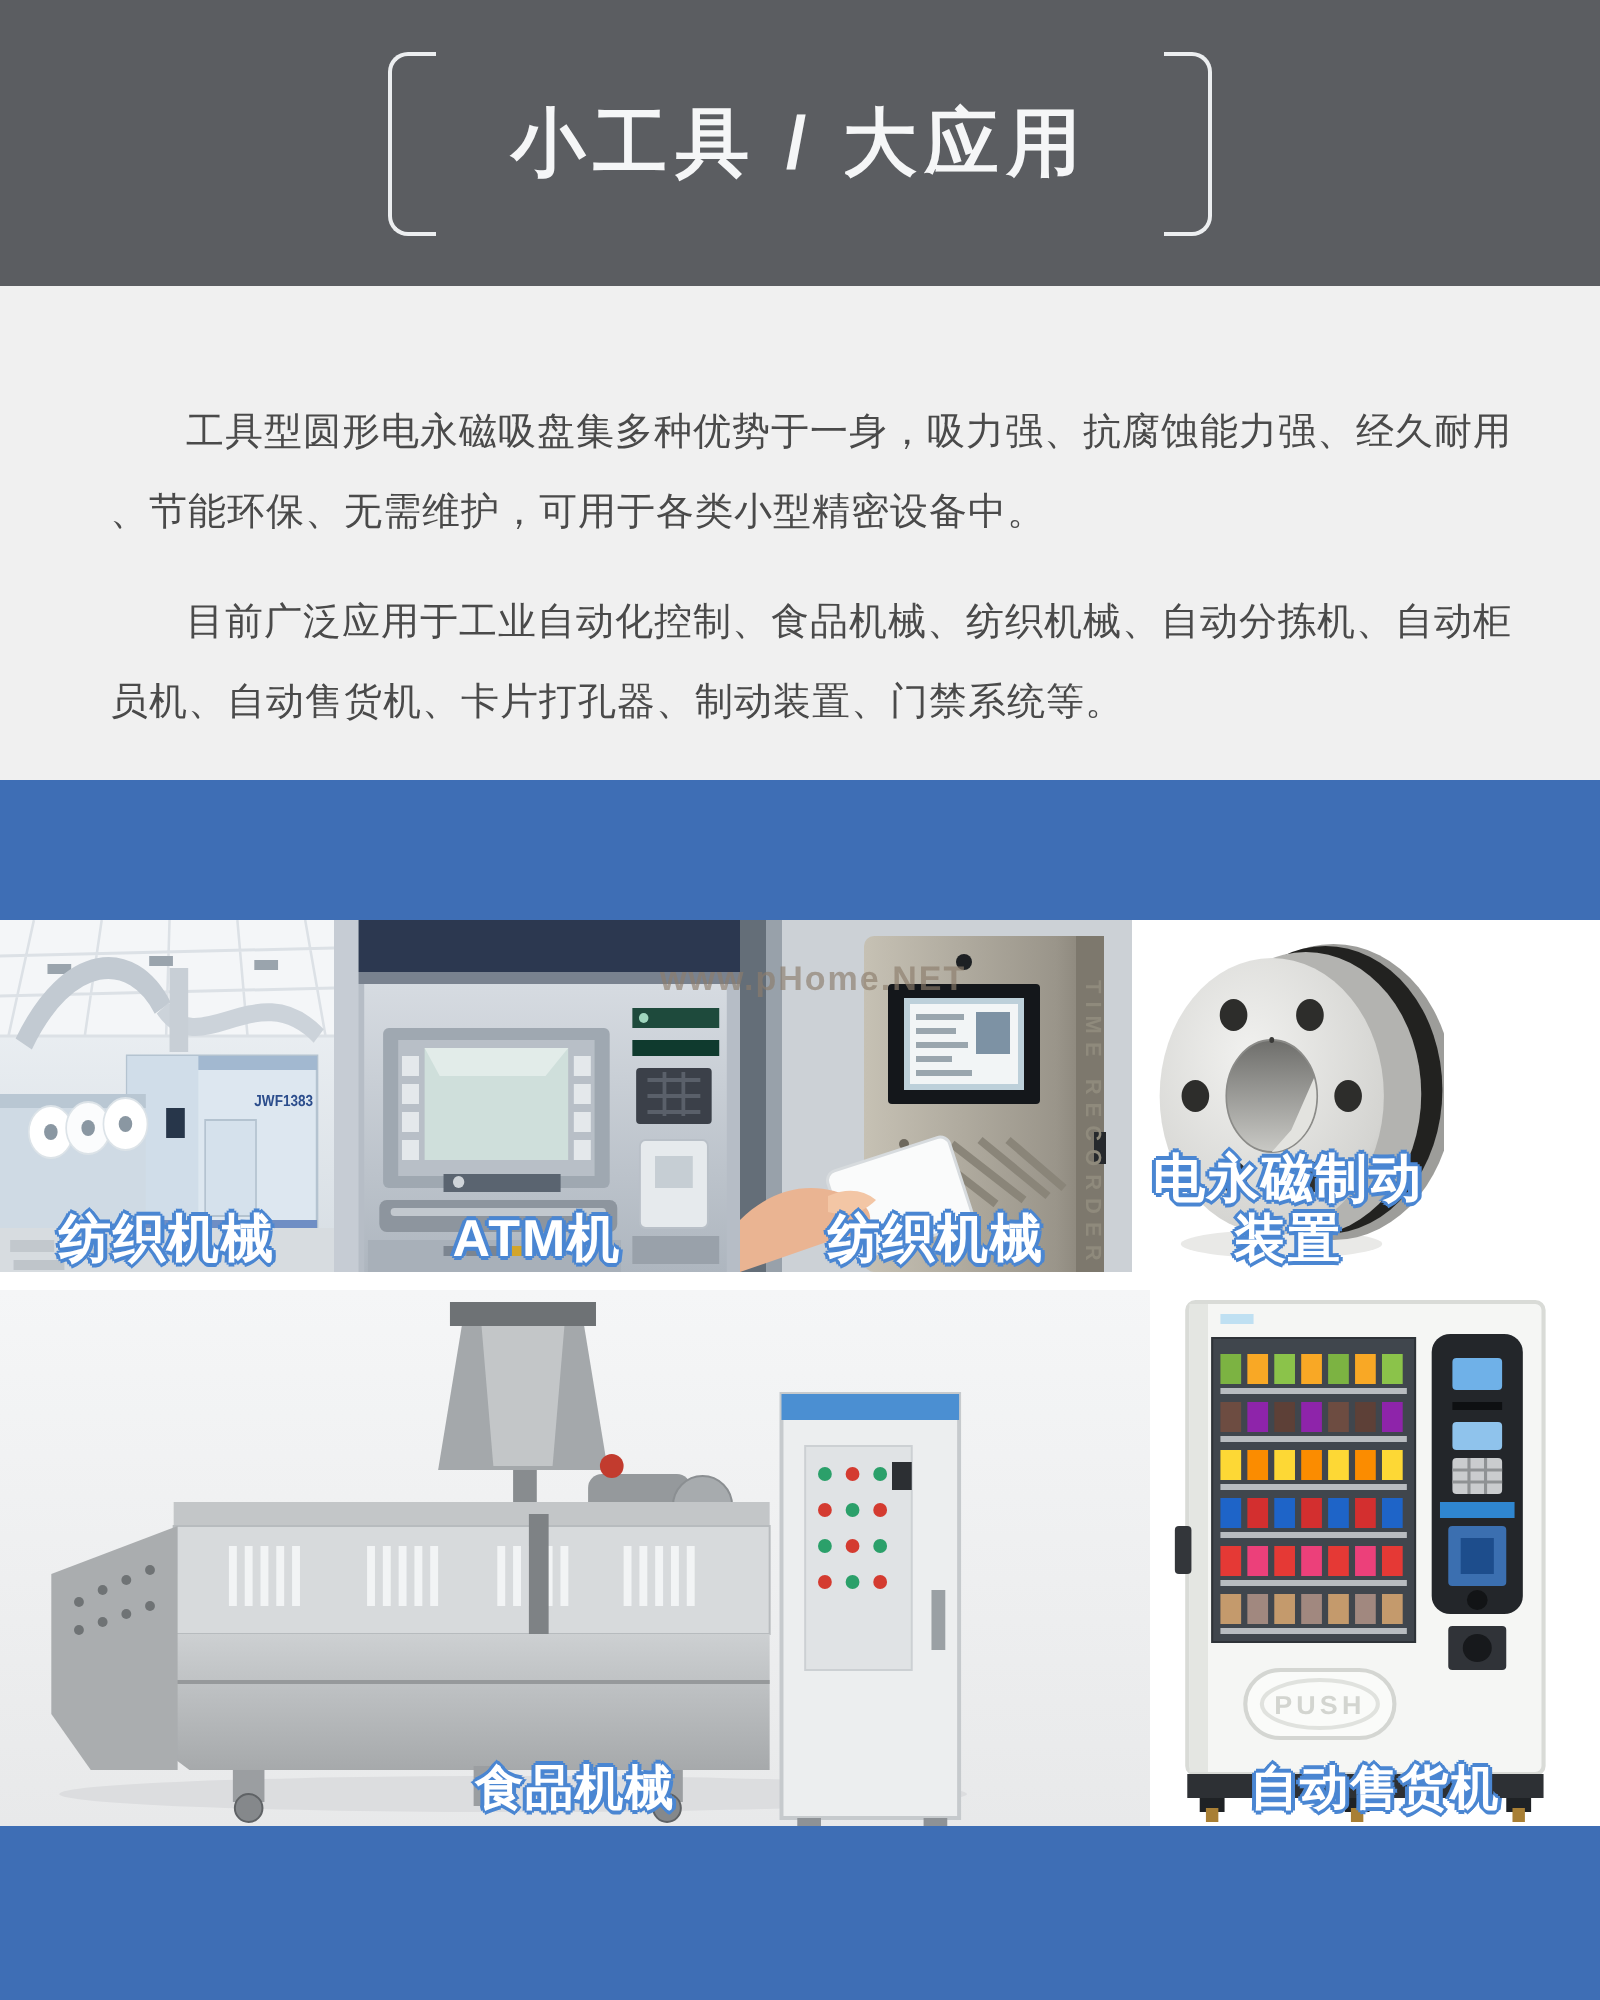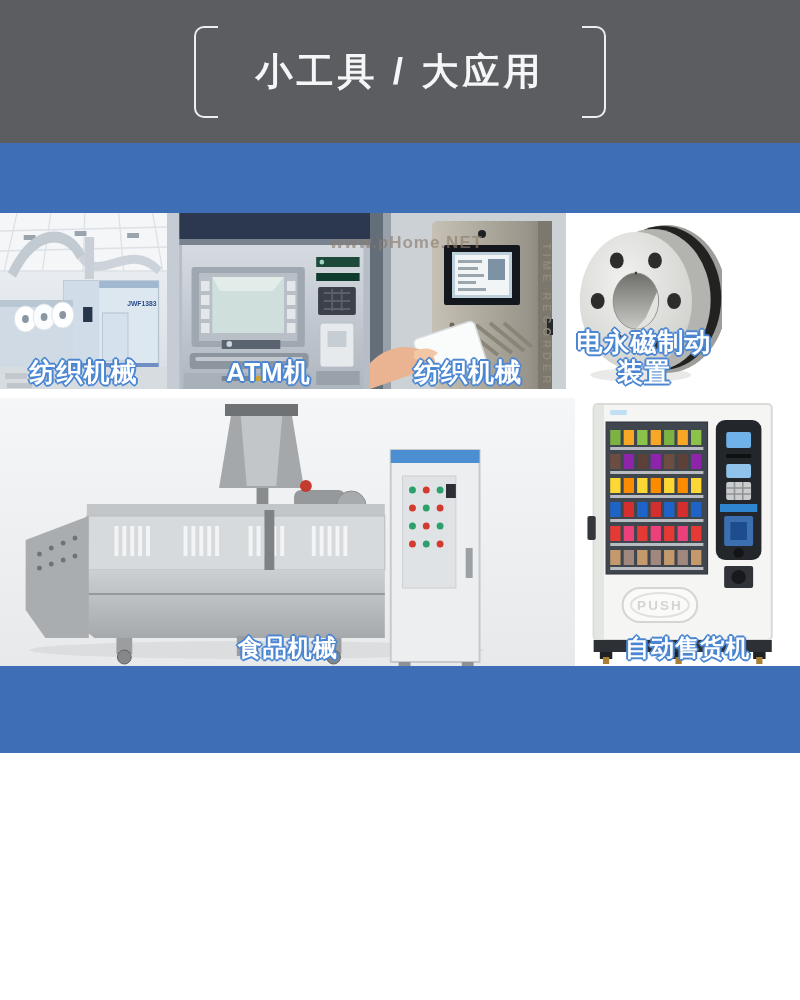--- a/index.html
+++ b/index.html
@@ -43,20 +43,24 @@
 <body>
 
 <div class="page">
 
   <header class="hero">
     <span class="bracket bracket-left"></span>
     <h1 class="hero-title">小工具 / 大应用</h1>
     <span class="bracket bracket-right"></span>
   </header>
 
+  <section class="intro">
+    <p>工具型圆形电永磁吸盘集多种优势于一身，吸力强、抗腐蚀能力强、经久耐用、节能环保、无需维护，可用于各类小型精密设备中。</p>
+    <p>目前广泛应用于工业自动化控制、食品机械、纺织机械、自动分拣机、自动柜员机、自动售货机、卡片打孔器、制动装置、门禁系统等。</p>
+  </section>
 
   <div class="band band-top"></div>
 
   <section class="row row1">
     <div class="watermark">www.pHome.NET</div>
 
     <figure class="card" style="width:167px">
       <svg viewBox="0 0 197 176" preserveAspectRatio="none">
         <defs>
           <linearGradient id="tx-bg" x1="0" y1="0" x2="0" y2="1">

